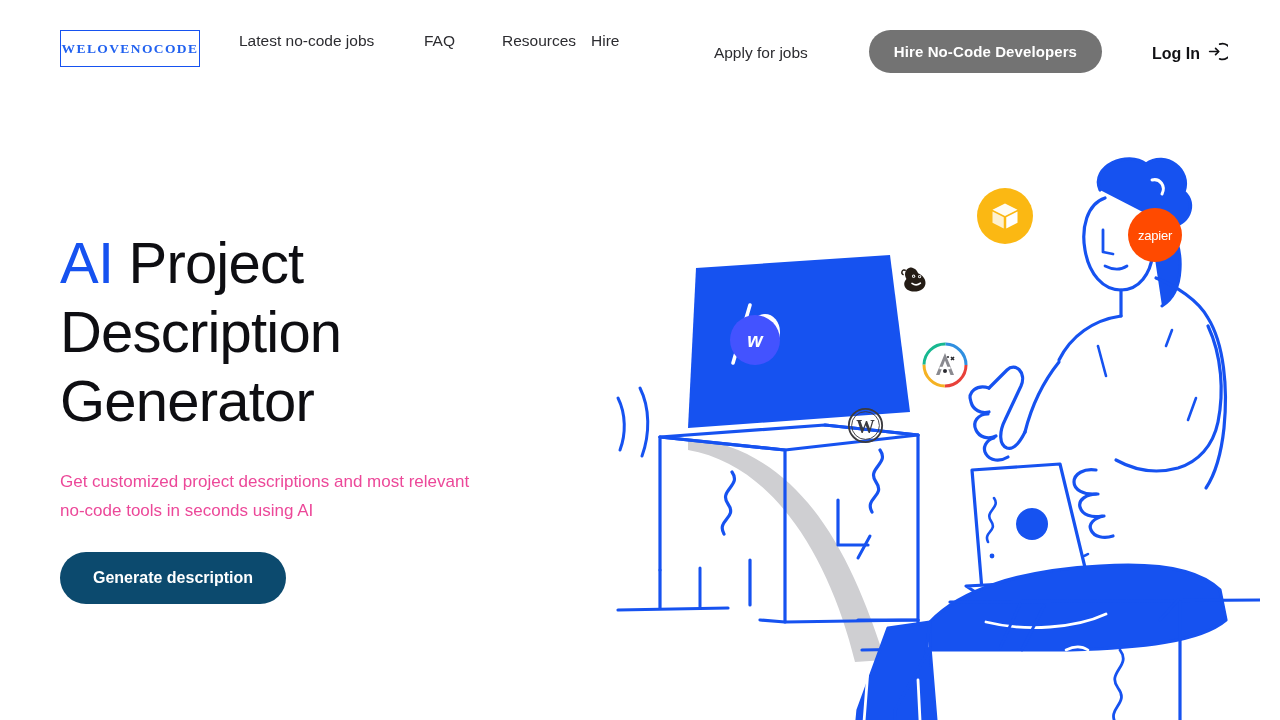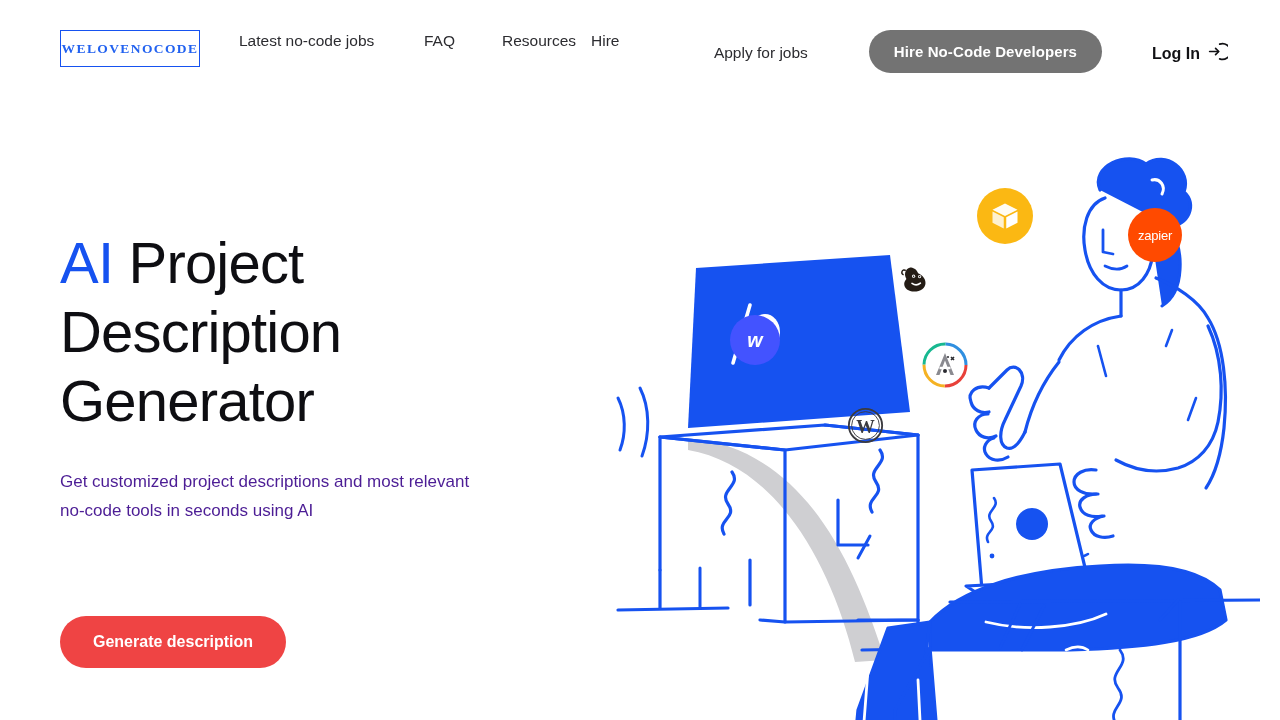--- a/index.html
+++ b/index.html
@@ -50,25 +50,25 @@
 
   
   .hero-text { position: absolute; left: 60px; top: 228px; width: 520px; }
   .hero-title {
     font-size: 58px; line-height: 69px; font-weight: 400;
     color: #0e0e12; letter-spacing: -0.8px;
   }
   .hero-title .accent { color: #1652F0; }
   .hero-sub {
     margin-top: 32px; font-size: 17px; line-height: 29px;
-    color: #4c1d95; max-width: 430px;
+    color: #ec4899; max-width: 430px;
   }
   .gen-btn {
-    margin-top: 91px; display: inline-flex; align-items: center; justify-content: center;
-    background: #ef4444; color: #fff; border: none; border-radius: 30px;
+    margin-top: 27px; display: inline-flex; align-items: center; justify-content: center;
+    background: #0c4a6e; color: #fff; border: none; border-radius: 30px;
     height: 52px; padding: 0 33px; font-size: 16px; font-weight: 700;
     cursor: pointer; font-family: "Liberation Sans", sans-serif;
   }
 
   
   .illo { position: absolute; left: 600px; top: 150px; width: 660px; height: 570px; }
   .illo svg { display: block; }
 
   .badge {
     position: absolute; border-radius: 50%;

